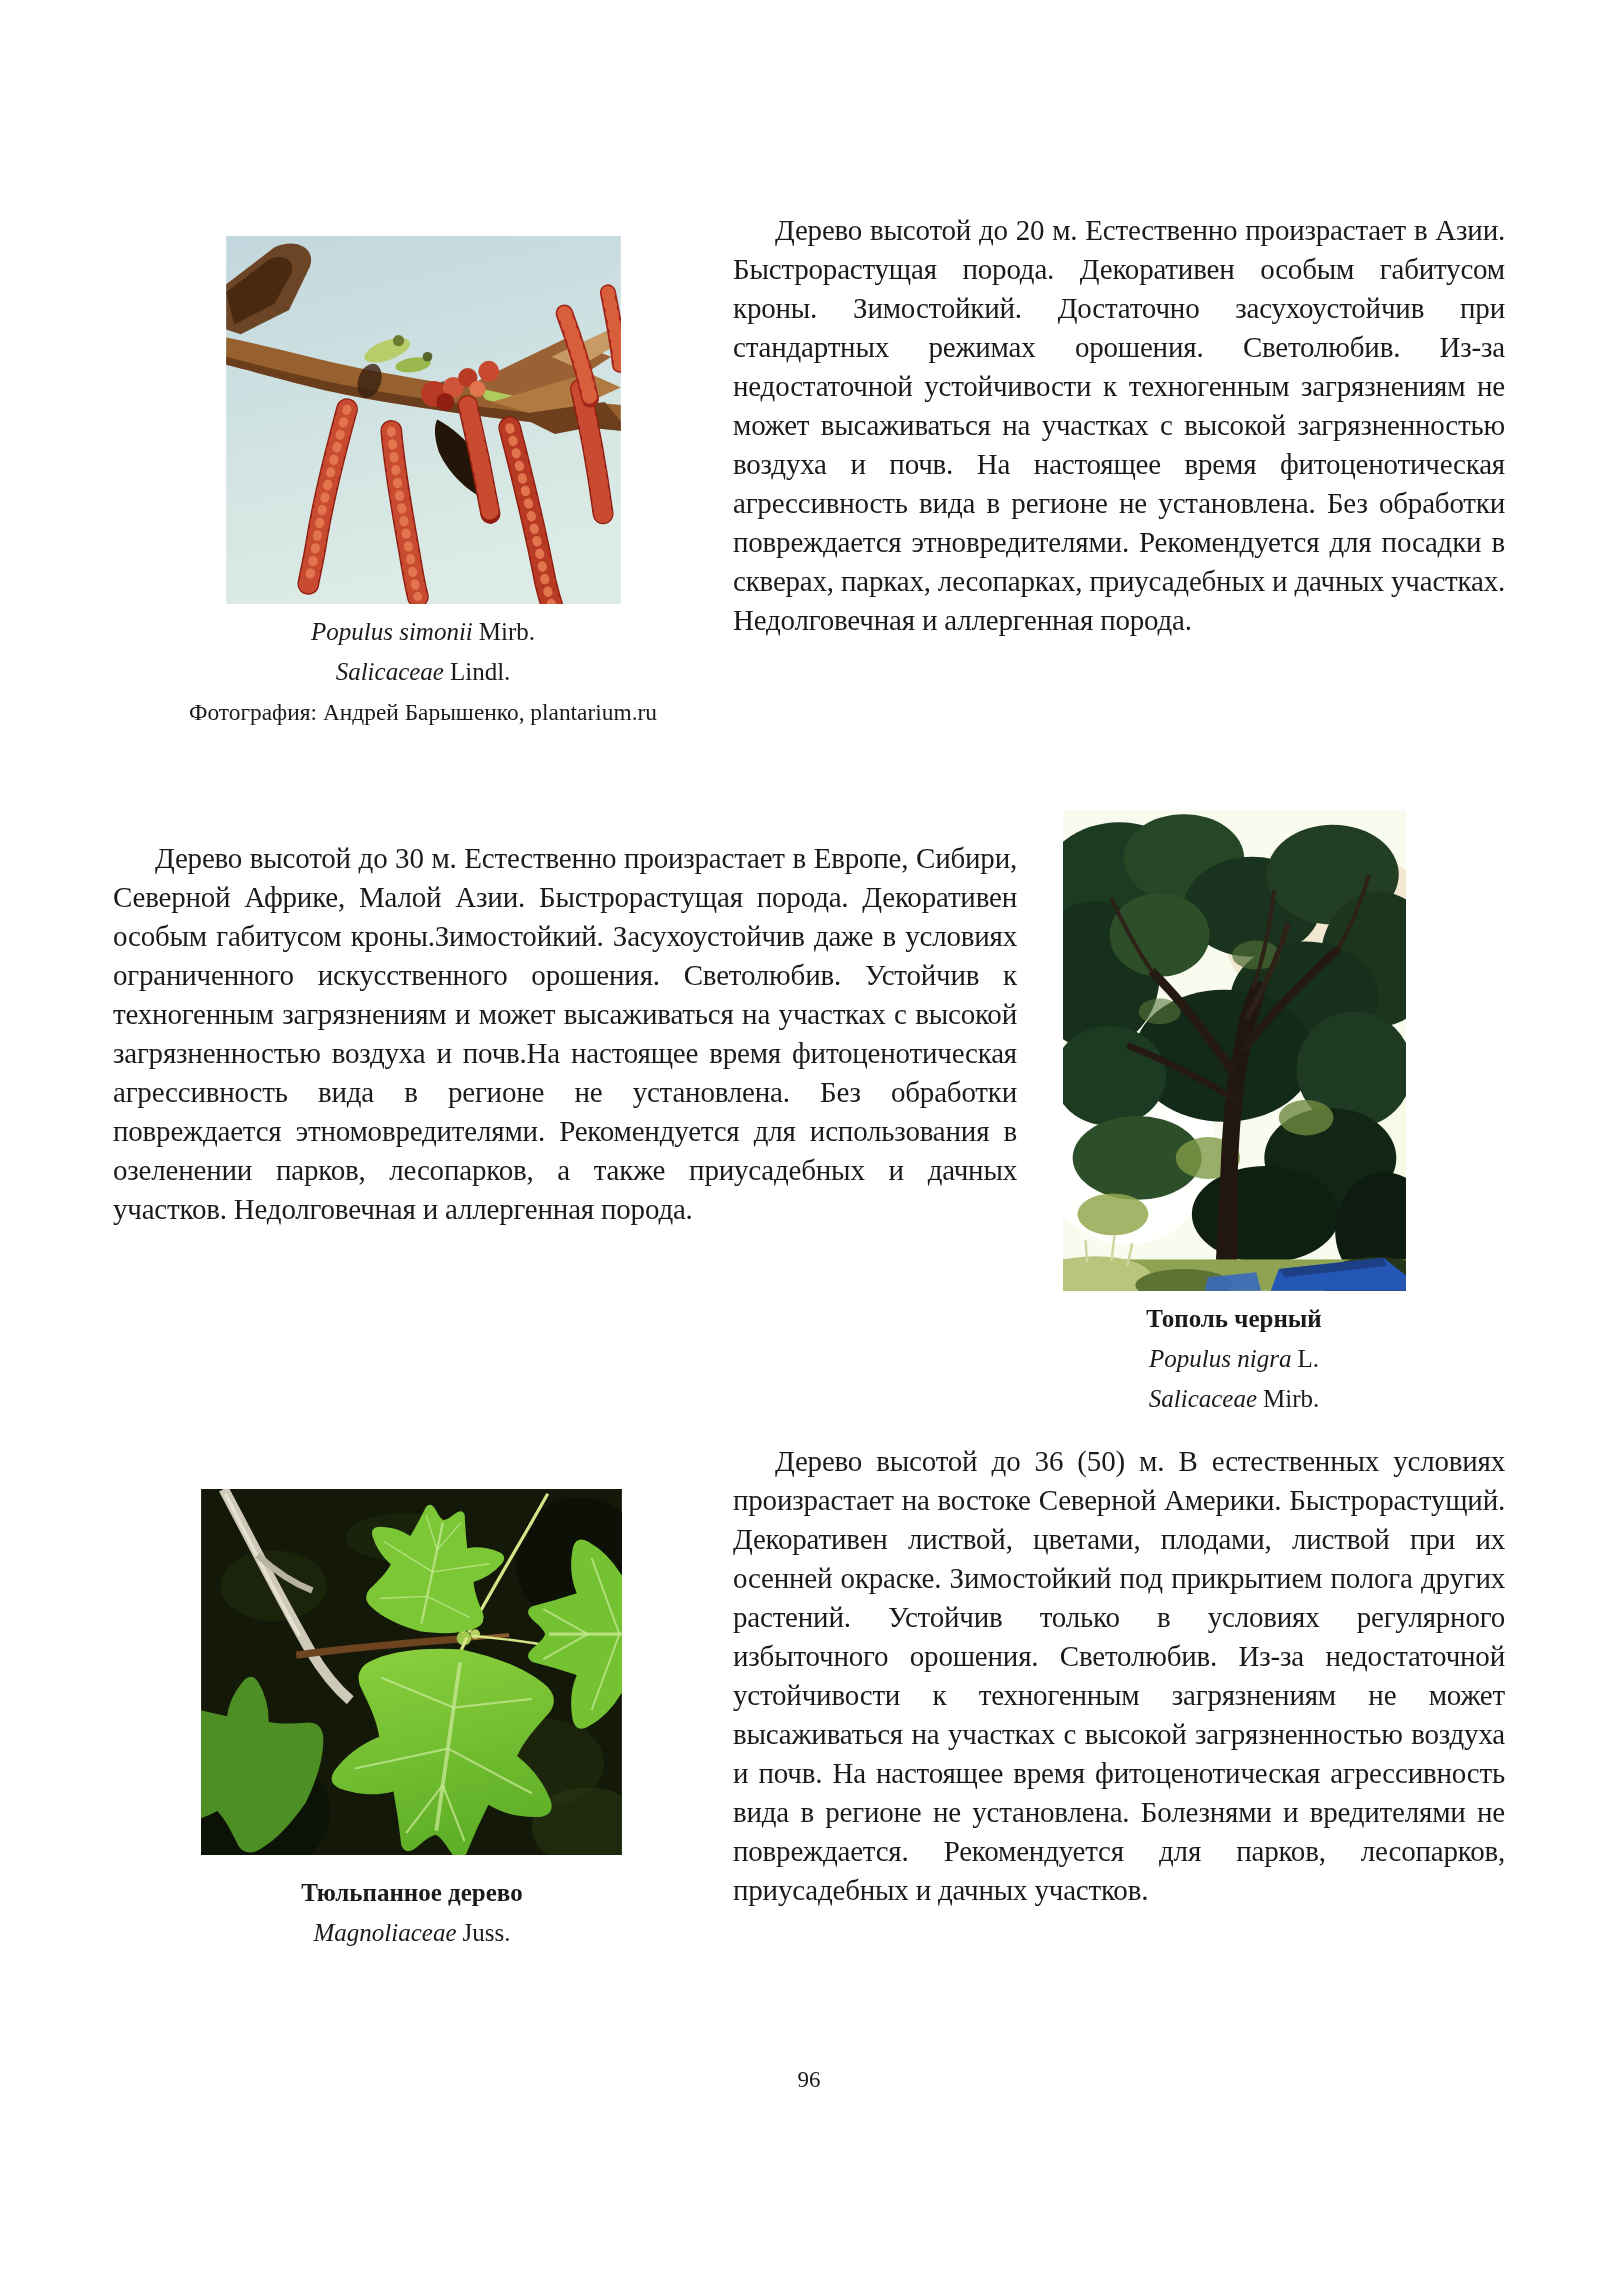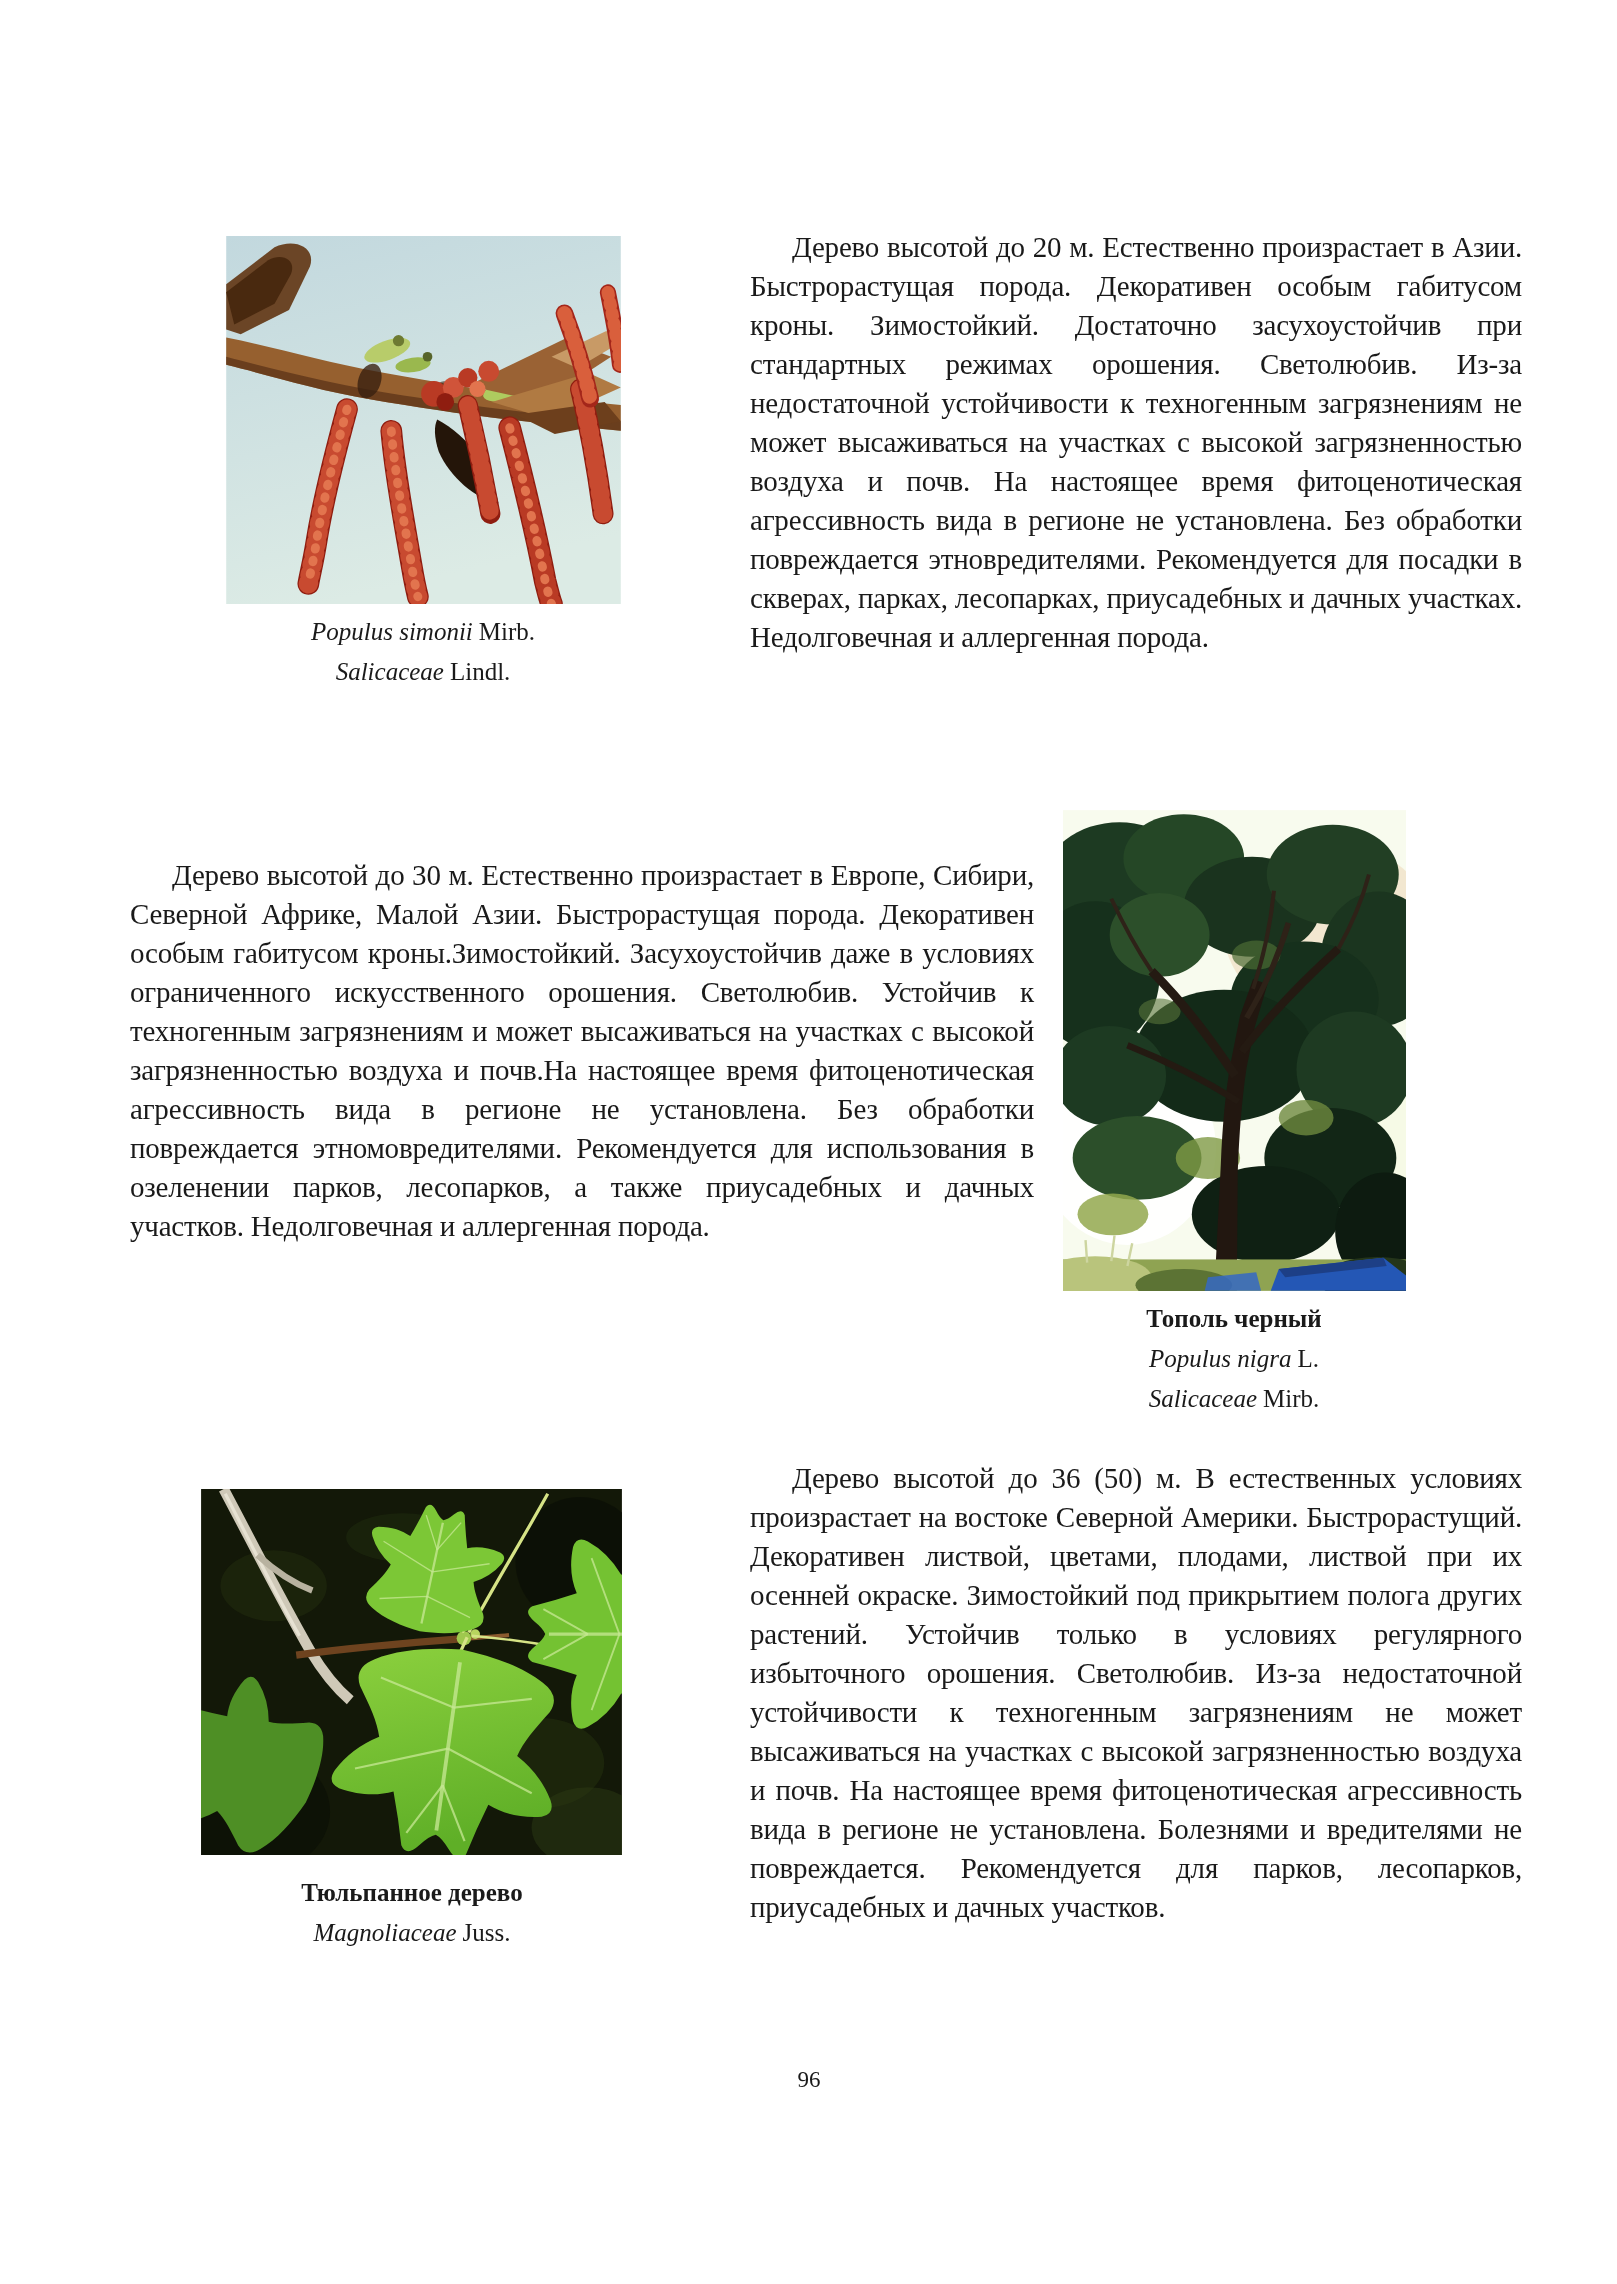--- a/index.html
+++ b/index.html
@@ -15,21 +15,21 @@
     font-family: "Liberation Serif", "DejaVu Serif", serif;
     color: #1a1a1a;
   }
   .abs { position: absolute; }
   .body-text {
     font-size: 29px;
     line-height: 39px;
     text-align: justify;
     text-indent: 42px;
     letter-spacing: -0.2px;
-    margin: 17px;
+    margin: 0;
   }
   .photo-block {
     margin: 0;
     padding: 0;
     line-height: 0;
   }
   .photo-block svg { display: block; }
   .caption {
     text-align: center;
     font-size: 25px;
@@ -117,20 +117,21 @@
       <circle cx="326" cy="168" r="13" fill="#c84a30"></circle>
       <circle cx="272" cy="206" r="11" fill="#8f1d10"></circle>
       <circle cx="312" cy="190" r="10" fill="#e2744e"></circle>
     </g>
   </svg>
 </figure>
 
 <div class="caption abs" style="left:125px; top:612px; width:596px;">
   <div class="cap-latin"><i>Populus simonii</i><span class="author">Mirb.</span></div>
   <div class="cap-latin"><i>Salicaceae</i><span class="author">Lindl.</span></div>
+  <div class="cap-credit">Фотография: Андрей Барышенко, plantarium.ru</div>
 </div>
 
 <p class="body-text abs" style="left:733px; top:211px; width:772px;">Дерево высотой до 20 м. Естественно произрастает в Азии. Быстрорастущая порода. Декоративен особым габитусом кроны. Зимостойкий. Достаточно засухоустойчив при стандартных режимах орошения. Светолюбив. Из-за недостаточной устойчивости к техногенным загрязнениям не может высаживаться на участках с высокой загрязненностью воздуха и почв. На настоящее время фитоценотическая агрессивность вида в регионе не установлена. Без обработки повреждается этновредителями. Рекомендуется для посадки в скверах, парках, лесопарках, приусадебных и дачных участках. Недолговечная и аллергенная порода.</p>
 
 <p class="body-text abs" style="left:113px; top:839px; width:904px;">Дерево высотой до 30 м. Естественно произрастает в Европе, Сибири, Северной Африке, Малой Азии. Быстрорастущая порода. Декоративен особым габитусом кроны.Зимостойкий. Засухоустойчив даже в условиях ограниченного искусственного орошения. Светолюбив. Устойчив к техногенным загрязнениям и может высаживаться на участках с высокой загрязненностью воздуха и почв.На настоящее время фитоценотическая агрессивность вида в регионе не установлена. Без обработки повреждается этномовредителями. Рекомендуется для использования в озеленении парков, лесопарков, а также приусадебных и дачных участков. Недолговечная и аллергенная порода.</p>
 
 <figure class="photo-block abs" style="left:1063px; top:810px;">
   <svg width="343" height="481" viewBox="0 0 426 597">
     <g>
       <rect width="426" height="597" fill="#f8fbee"></rect>

